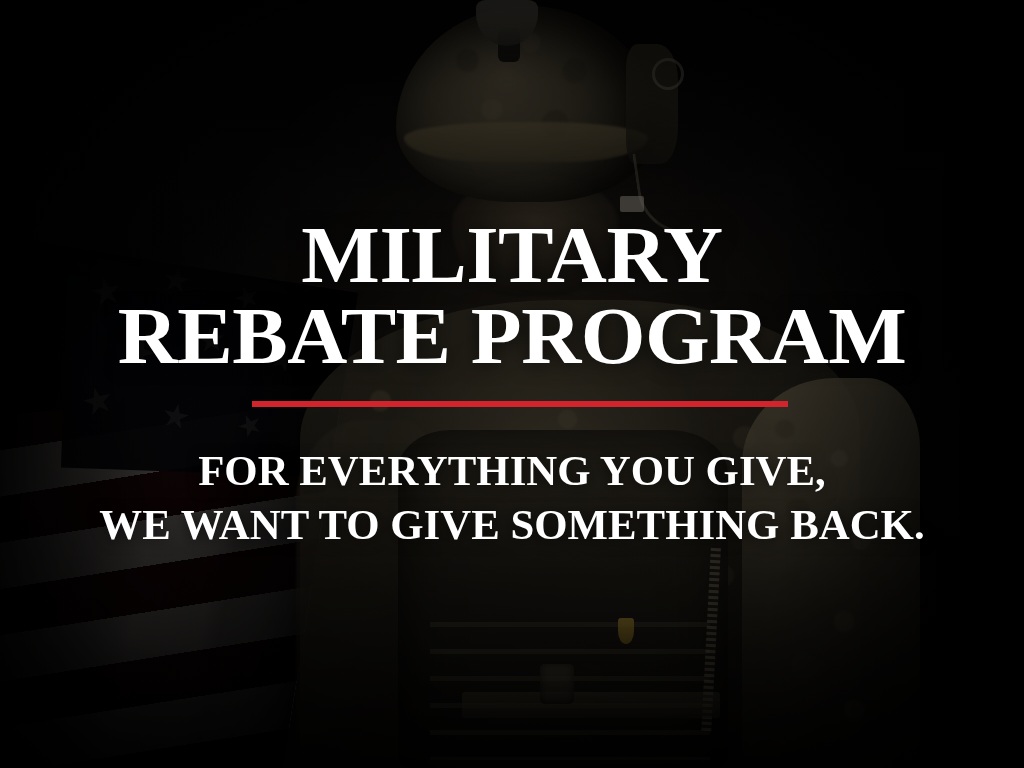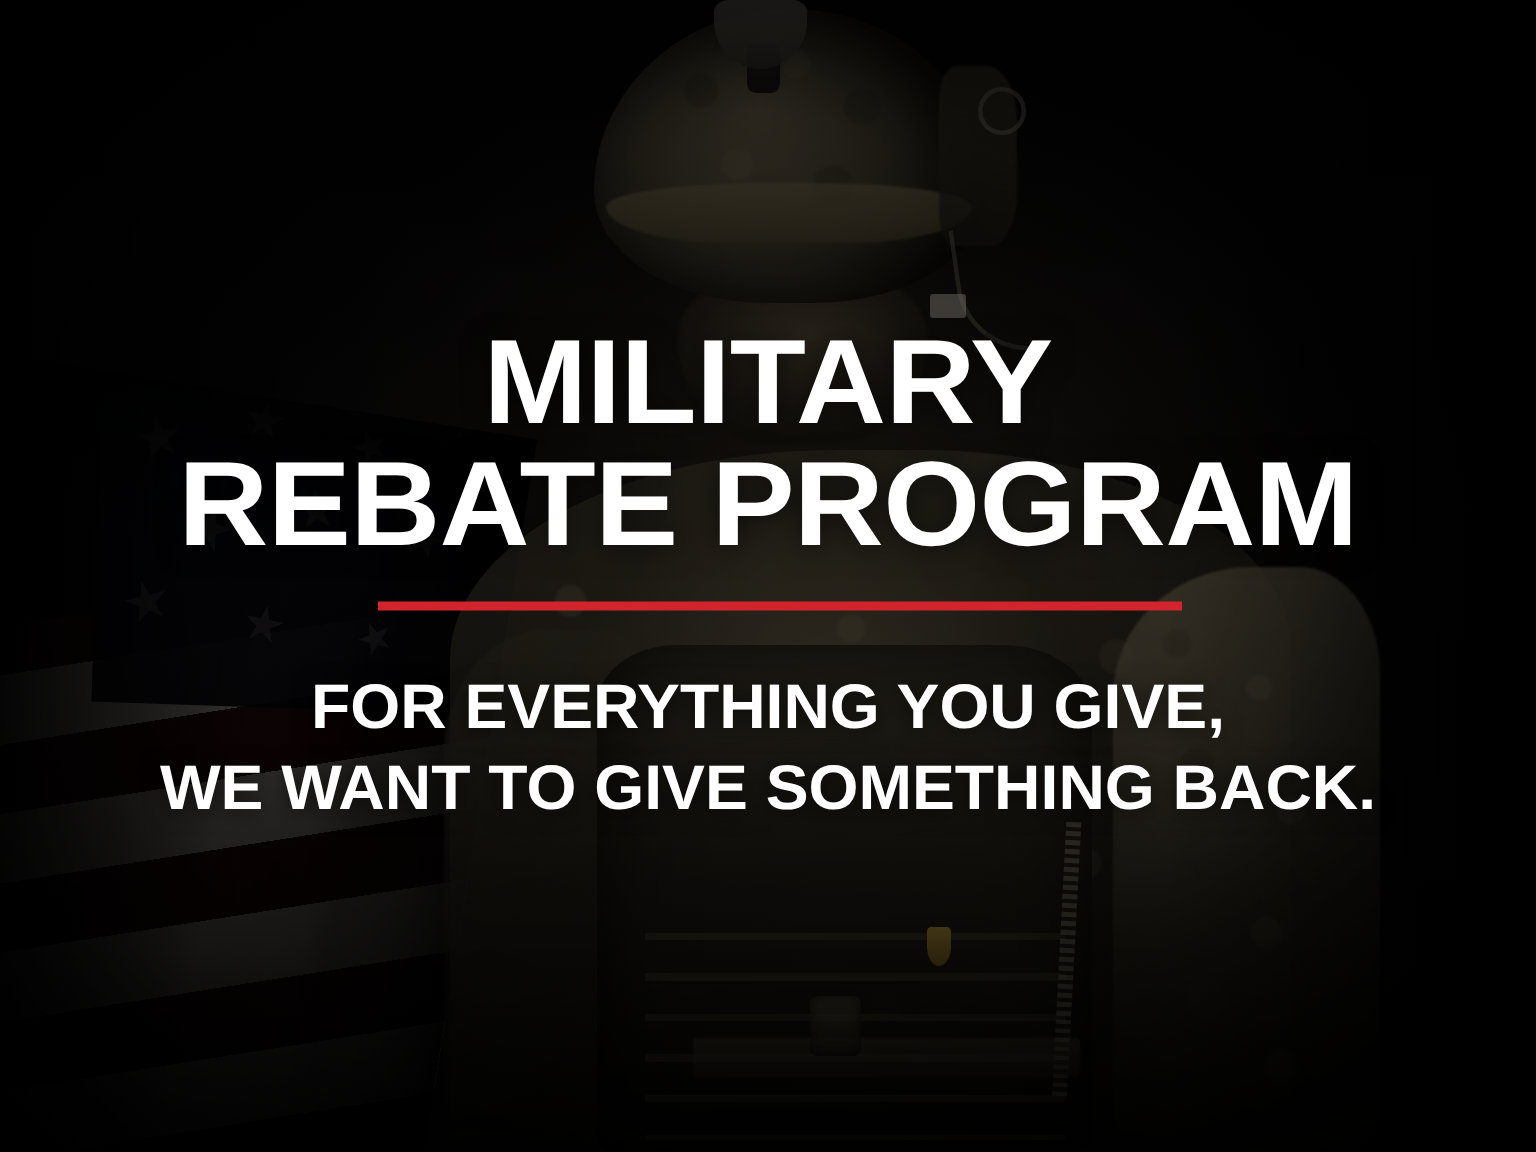--- a/index.html
+++ b/index.html
@@ -7,21 +7,21 @@
     margin: 0;
     padding: 0;
     background: #000;
   }
   #stage {
     position: relative;
     width: 1024px;
     height: 768px;
     overflow: hidden;
     background: #0a0809;
-    font-family: Liberation Sans, sans-serif;
+    font-family: Liberation Serif, serif;
     user-select: none;
   }
 
   
   .photo {
     position: absolute;
     inset: 0;
     overflow: hidden;
   }
   .layer { position: absolute; }

